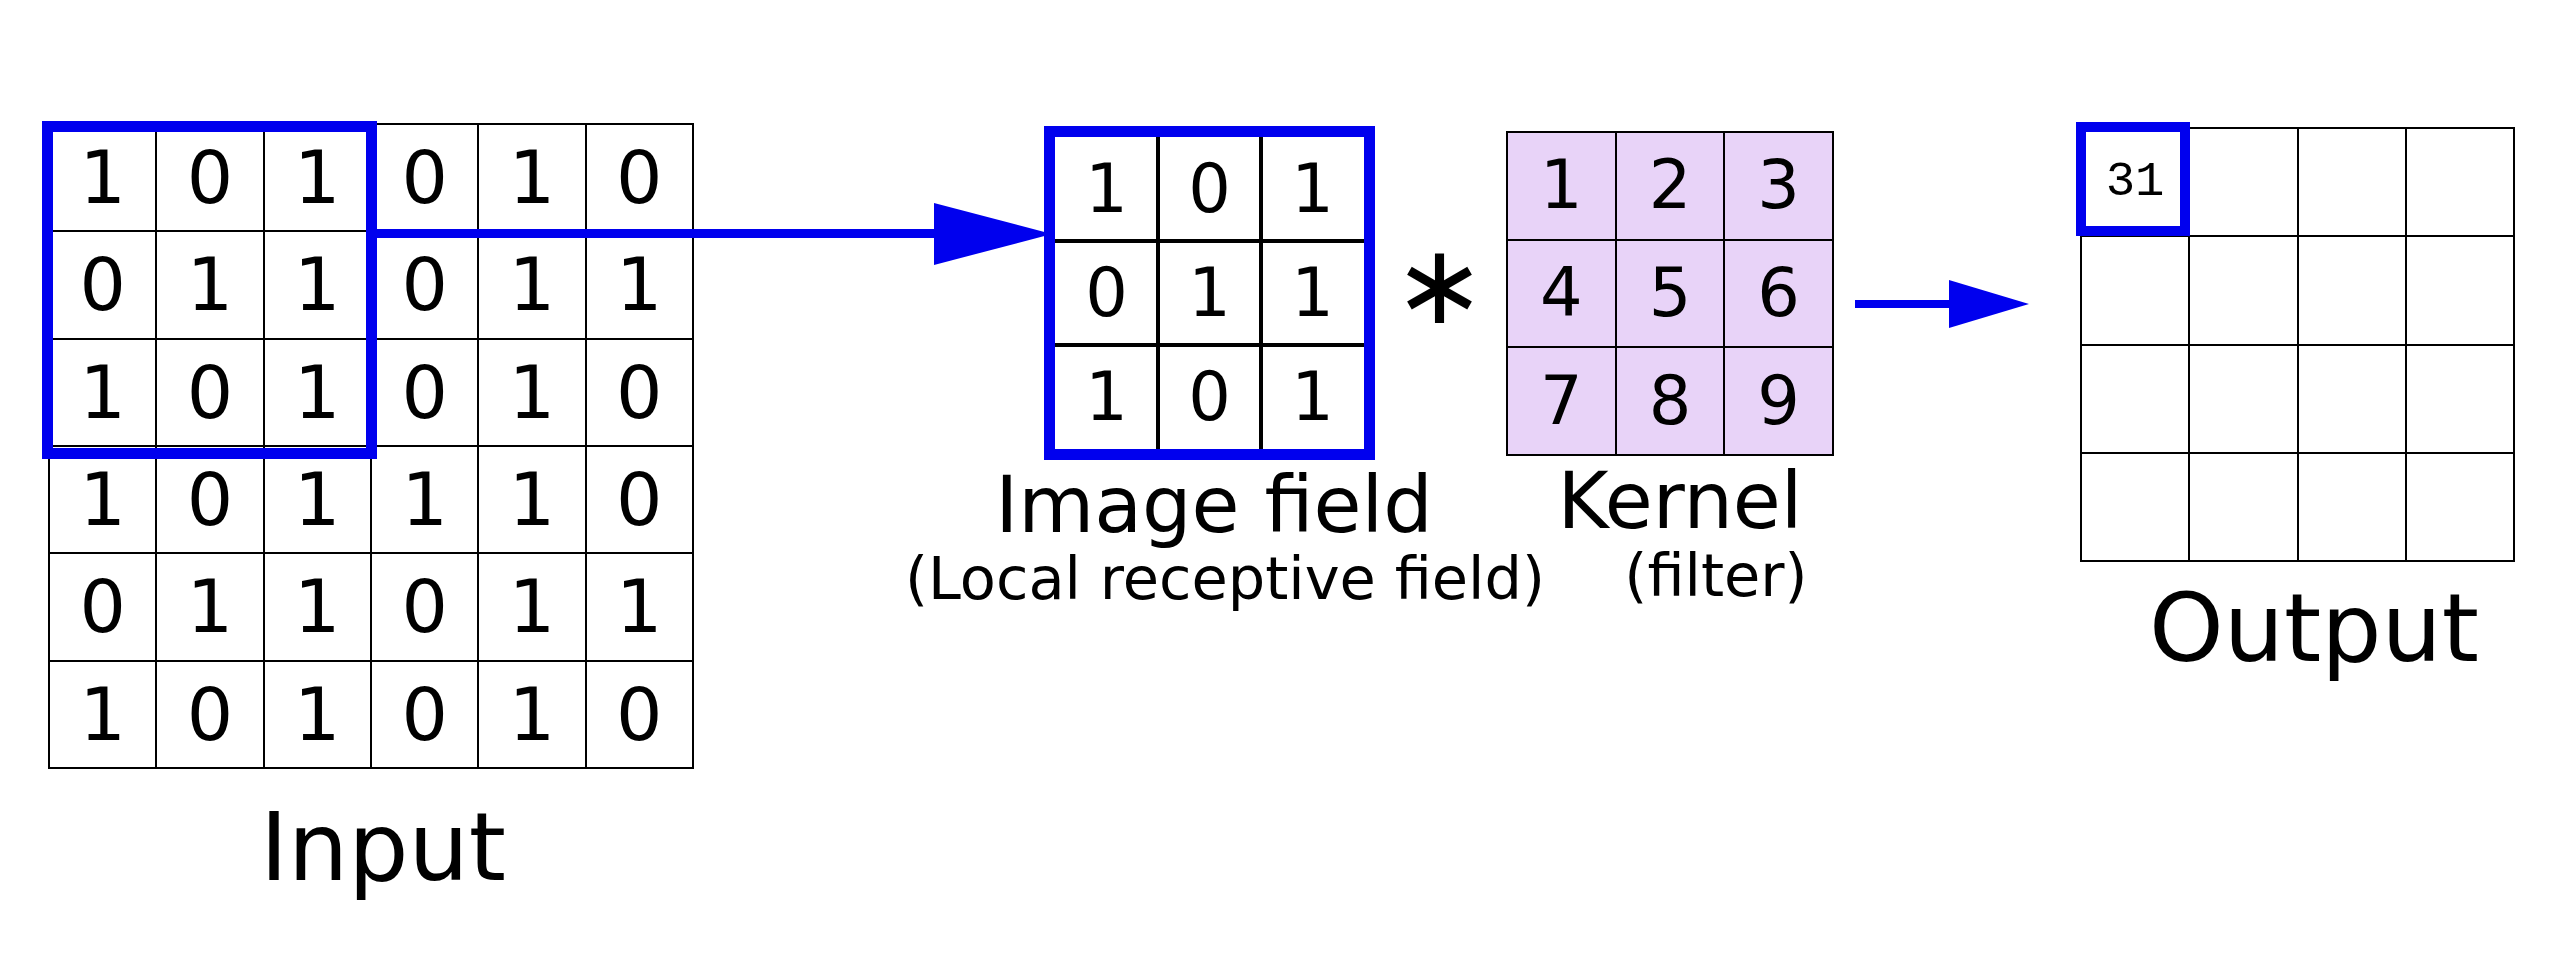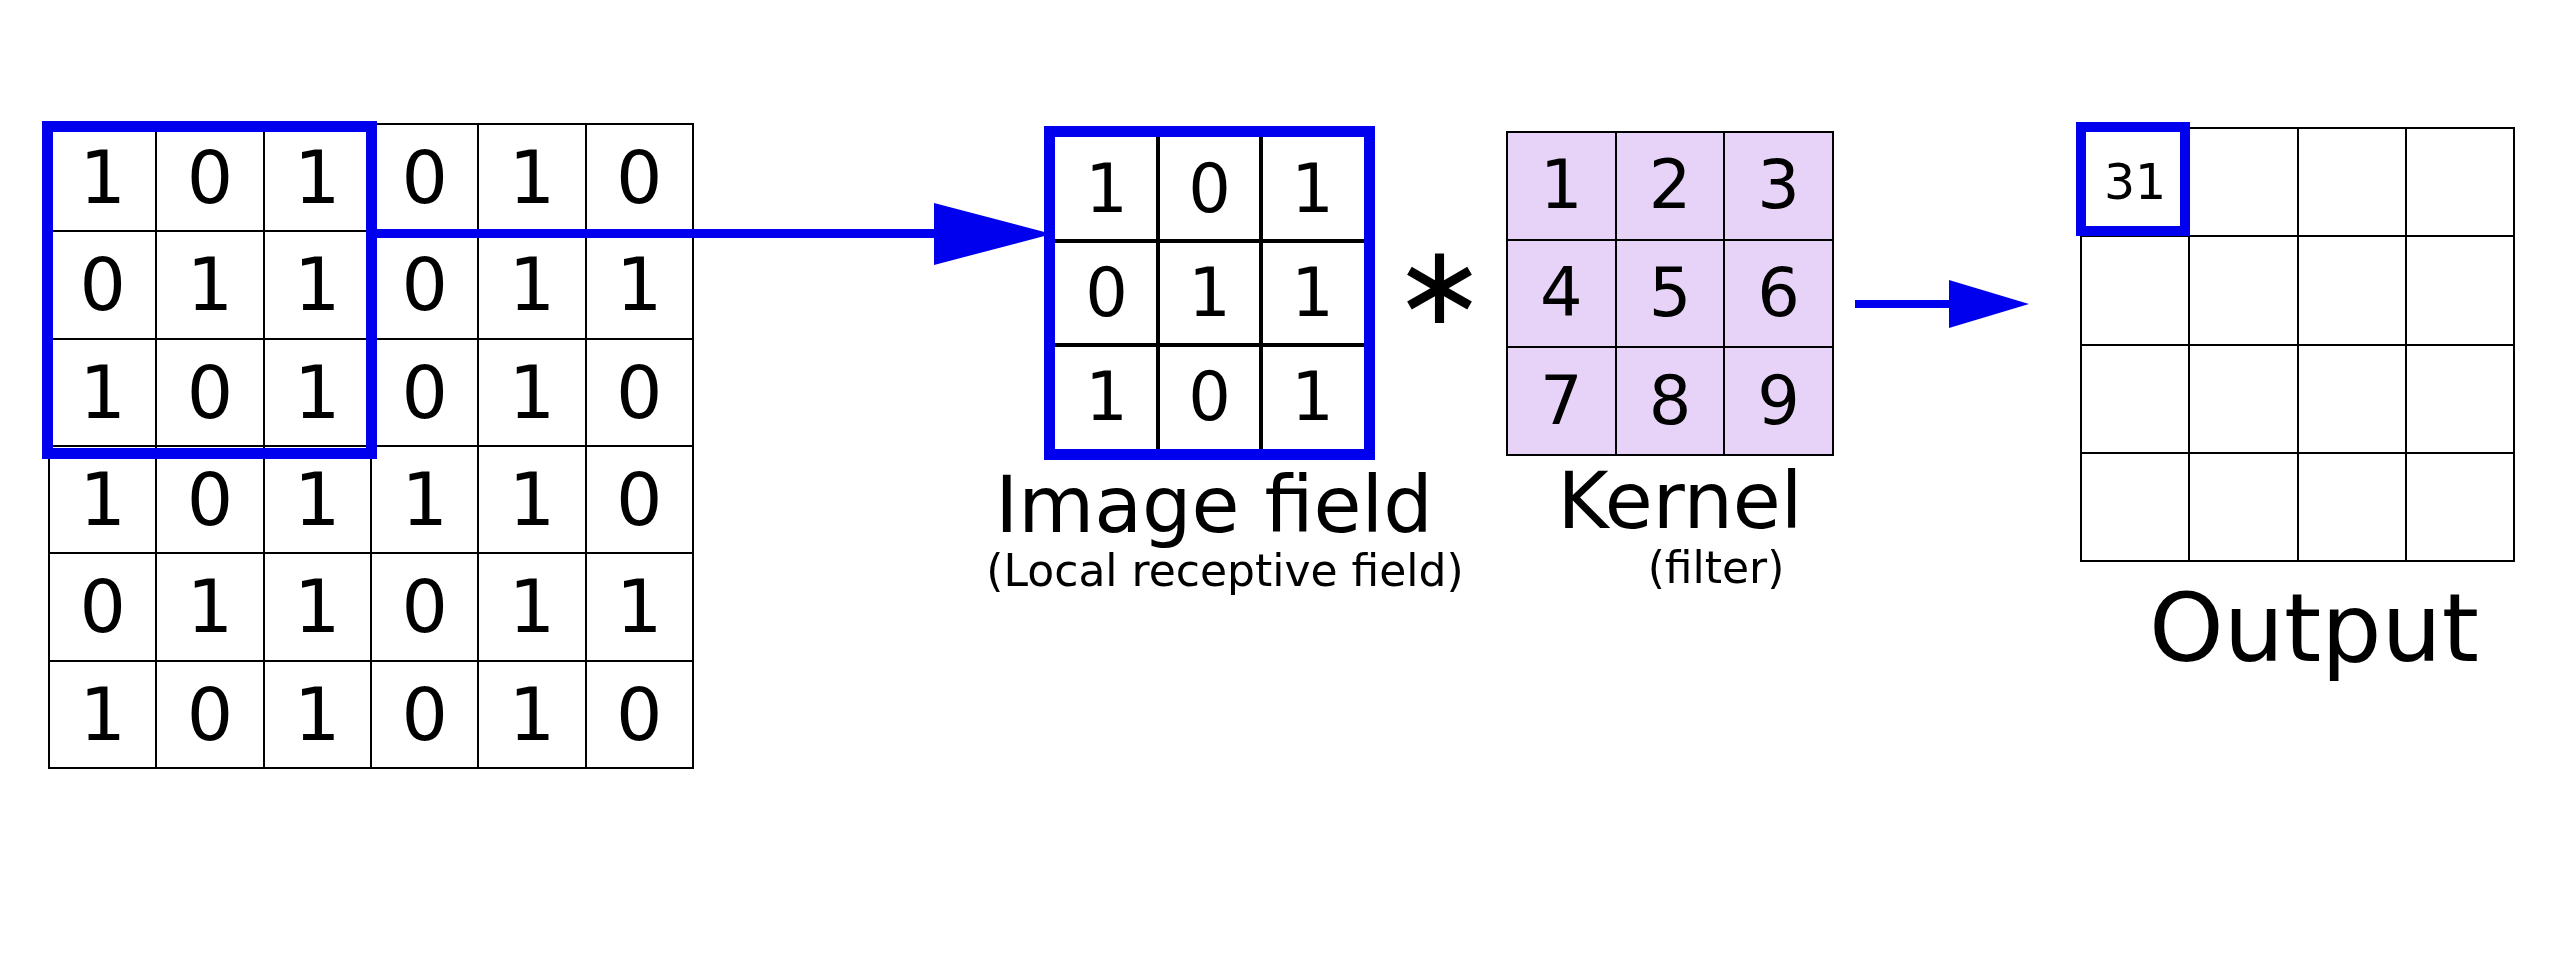--- a/index.html
+++ b/index.html
@@ -49,20 +49,21 @@
   }
   .kernel-grid .cell { background: var(--kernel-fill); }
 
   
   .output-grid {
     left: 2080px; top: 127px;
     width: 435px; height: 435px;
     grid-template-columns: repeat(4, 1fr);
     grid-template-rows: repeat(4, 1fr);
     font-size: 49px;
+    font-family: Liberation Mono, monospace;
   }
 
   
   .patch-box {
     position: absolute;
     left: 1044px; top: 126px;
     width: 331px; height: 334px;
     border: 11.4px solid var(--accent);
     background: #fff;
   }
@@ -132,21 +133,21 @@
 
   
   .lbl {
     position: absolute;
     transform: translateX(-50%);
     white-space: nowrap;
     line-height: 1;
   }
   .lbl-main { font-size: 95px; }
   .lbl-sub  { font-size: 78px; }
-  .lbl-paren{ font-size: 44px; }
+  .lbl-paren{ font-size: 59px; }
   .input-label  { left: 383px;  top: 800px; }
   .patch-label  { left: 1214px; top: 466px; }
   .patch-paren  { left: 1225px; top: 549px; }
   .kernel-label { left: 1680px; top: 462px; }
   .kernel-paren { left: 1680px; top: 546px; margin-left: 36px; }
   .output-label { left: 2314px; top: 581px; }
 </style>
 </head>
 <body>
 
@@ -245,20 +246,21 @@
       <div class="cell"></div>
       <div class="cell"></div>
       <div class="cell"></div>
       <div class="cell"></div>
       <div class="cell"></div>
       <div class="cell"></div>
     </div>
 
   <div class="output-highlight"></div>
 
+  <div class="lbl lbl-main input-label">Input</div>
   <div class="lbl lbl-sub  patch-label">Image field</div>
   <div class="lbl lbl-paren patch-paren">(Local receptive field)</div>
   <div class="lbl lbl-sub  kernel-label">Kernel</div>
   <div class="lbl lbl-paren kernel-paren">(filter)</div>
   <div class="lbl lbl-main output-label">Output</div>
 
 </div>
 
 
 </body></html>

